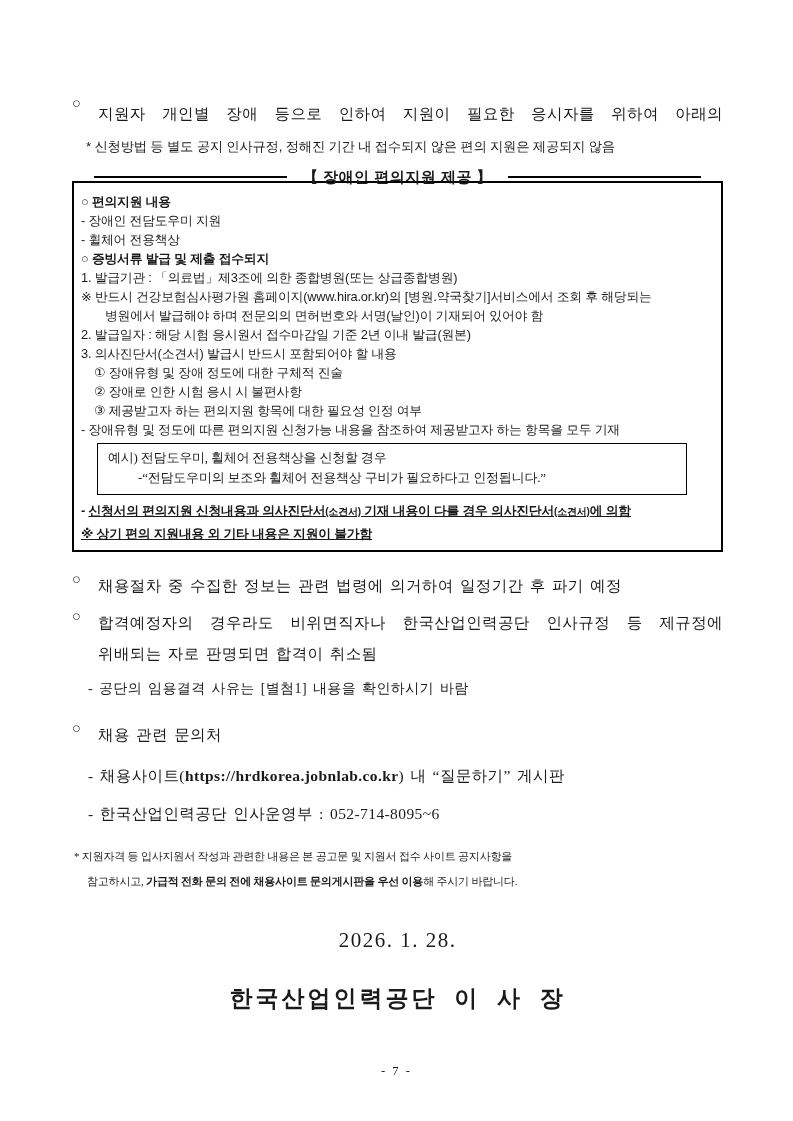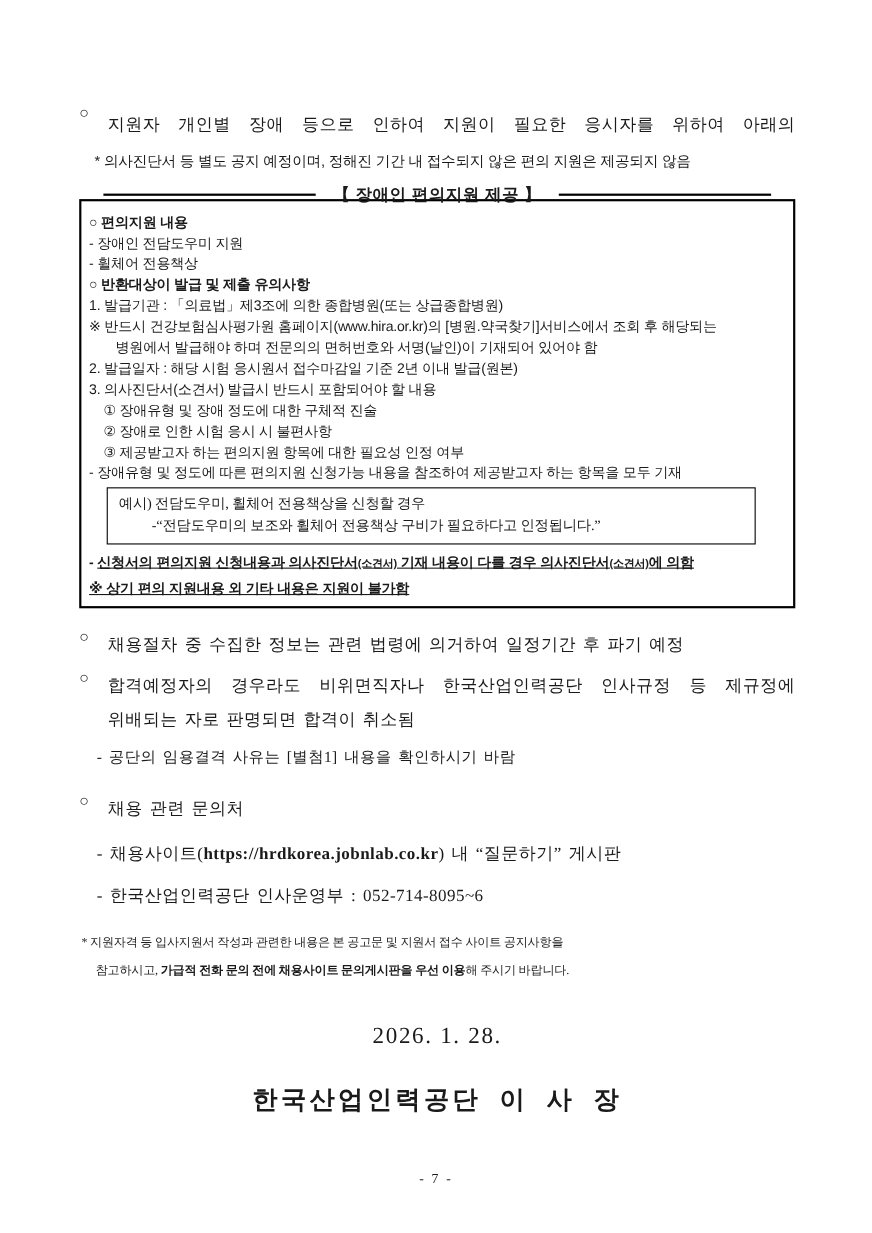--- a/index.html
+++ b/index.html
@@ -89,33 +89,33 @@
 
 <div class="page">
 
   <div class="bullet-para lh40">
     <span class="marker">○</span>
     <div class="ptext">
       <div class="just">지원자 개인별 장애 등으로 인하여 지원이 필요한 응시자를 위하여 아래의</div>
     </div>
   </div>
 
-  <div class="top-note">* 의사진단서 등 별도 공지 예정이며, 정해진 기간 내 접수되지 않은 편의 지원은 제공되지 않음</div>
+  <div class="top-note">* 신청방법 등 별도 공지 인사규정, 정해진 기간 내 접수되지 않은 편의 지원은 제공되지 않음</div>
 
   <div class="notice-box">
     <div class="legend">
       <span class="hline"></span>
       <span class="legend-text">【 장애인 편의지원 제공 】</span>
       <span class="hline"></span>
     </div>
     <div class="box-body">
       <div class="bline bold">○ 편의지원 내용</div>
       <div class="bline">- 장애인 전담도우미 지원</div>
       <div class="bline">- 휠체어 전용책상</div>
-      <div class="bline bold">○ 반환대상이 발급 및 제출 유의사항</div>
+      <div class="bline bold">○ 증빙서류 발급 및 제출 접수되지</div>
       <div class="bline">1. 발급기관 : 「의료법」제3조에 의한 종합병원(또는 상급종합병원)</div>
       <div class="bline">※ 반드시 건강보험심사평가원 홈페이지(www.hira.or.kr)의 [병원.약국찾기]서비스에서 조회 후 해당되는</div>
       <div class="bline cont">병원에서 발급해야 하며 전문의의 면허번호와 서명(날인)이 기재되어 있어야 함</div>
       <div class="bline">2. 발급일자 : 해당 시험 응시원서 접수마감일 기준 2년 이내 발급(원본)</div>
       <div class="bline">3. 의사진단서(소견서) 발급시 반드시 포함되어야 할 내용</div>
       <div class="bline circled">① 장애유형 및 장애 정도에 대한 구체적 진술</div>
       <div class="bline circled">② 장애로 인한 시험 응시 시 불편사항</div>
       <div class="bline circled">③ 제공받고자 하는 편의지원 항목에 대한 필요성 인정 여부</div>
       <div class="bline">- 장애유형 및 정도에 따른 편의지원 신청가능 내용을 참조하여 제공받고자 하는 항목을 모두 기재</div>
 

